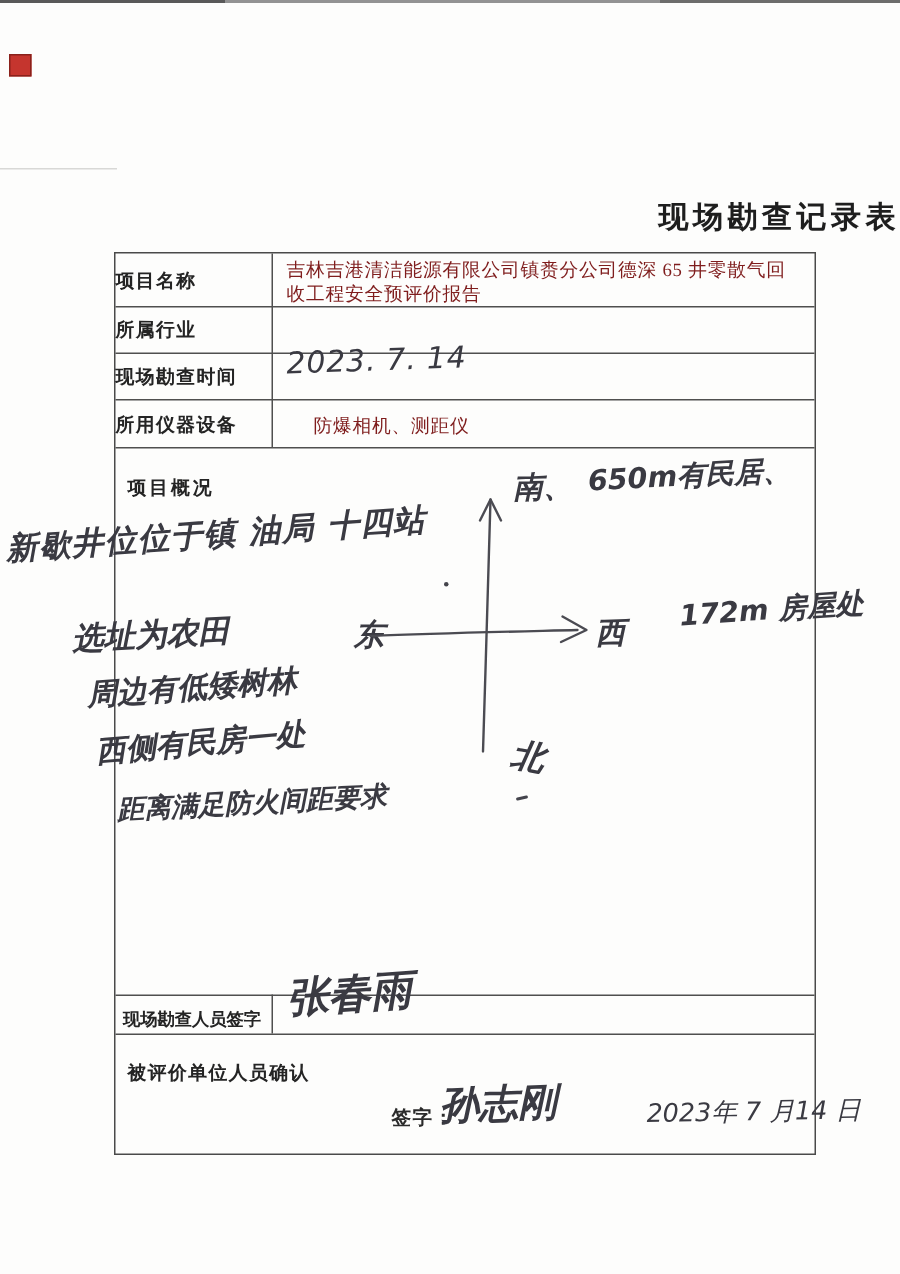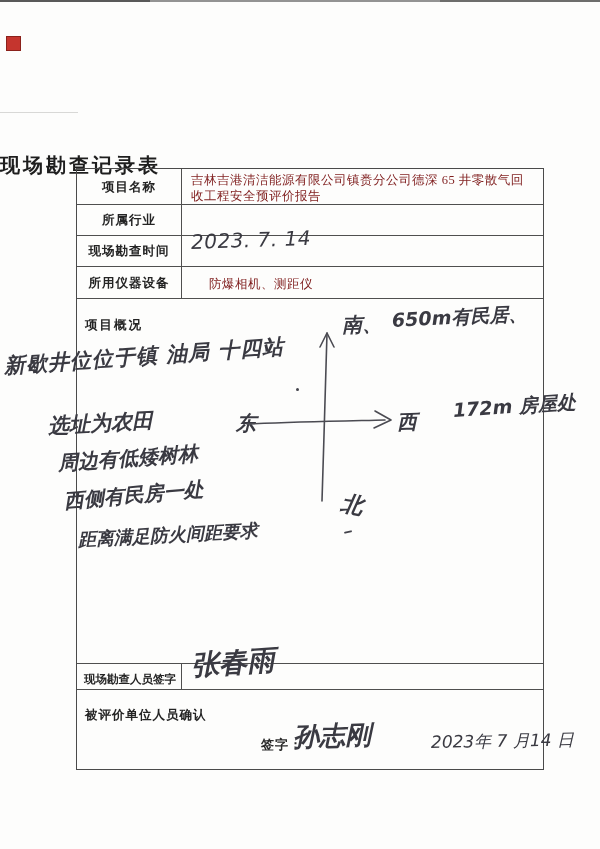--- a/index.html
+++ b/index.html
@@ -16,27 +16,27 @@
   .scan-edge{position:absolute;top:0;height:2px;background:#3c3c3c;}
   .artifact-line{position:absolute;background:#d8d8d6;}
   .stamp{position:absolute;left:6px;top:36px;width:13px;height:13px;background:#c5352e;border:1px solid #8a211b;}
   .docnum{
     position:absolute;left:82px;top:106px;
     font-family:"Liberation Sans", sans-serif;
     font-weight:bold;font-size:15px;color:#262626;letter-spacing:.3px;
   }
   .title{
     position:absolute;left:0;top:131px;width:600px;
-    text-align:left;font-size:20px;font-weight:bold;color:#1e1e1e;letter-spacing:3px;margin-top:21px;
+    text-align:right;font-size:20px;font-weight:bold;color:#1e1e1e;letter-spacing:3px;
   }
   .tbl{position:absolute;left:76px;top:168px;width:466px;height:600px;border:1.3px solid #4a4a4a;}
   .hline{position:absolute;left:0;width:100%;height:1px;background:#4f4f4f;}
   .vline{position:absolute;width:1px;background:#4f4f4f;}
   .lbl{
-    position:absolute;left:0;width:104px;text-align:center;
+    position:absolute;left:0;width:104px;text-align:left;
     font-weight:bold;font-size:12.5px;color:#242424;letter-spacing:1px;
   }
   .val{
     position:absolute;left:114px;width:344px;
     font-size:12.5px;line-height:16px;color:#7f1d1d;letter-spacing:.5px;
   }
   .hw{
     font-family:"DejaVu Sans","Liberation Sans",sans-serif;
     font-style:italic;color:#3a3a42;white-space:nowrap;
     transform-origin:left center;

